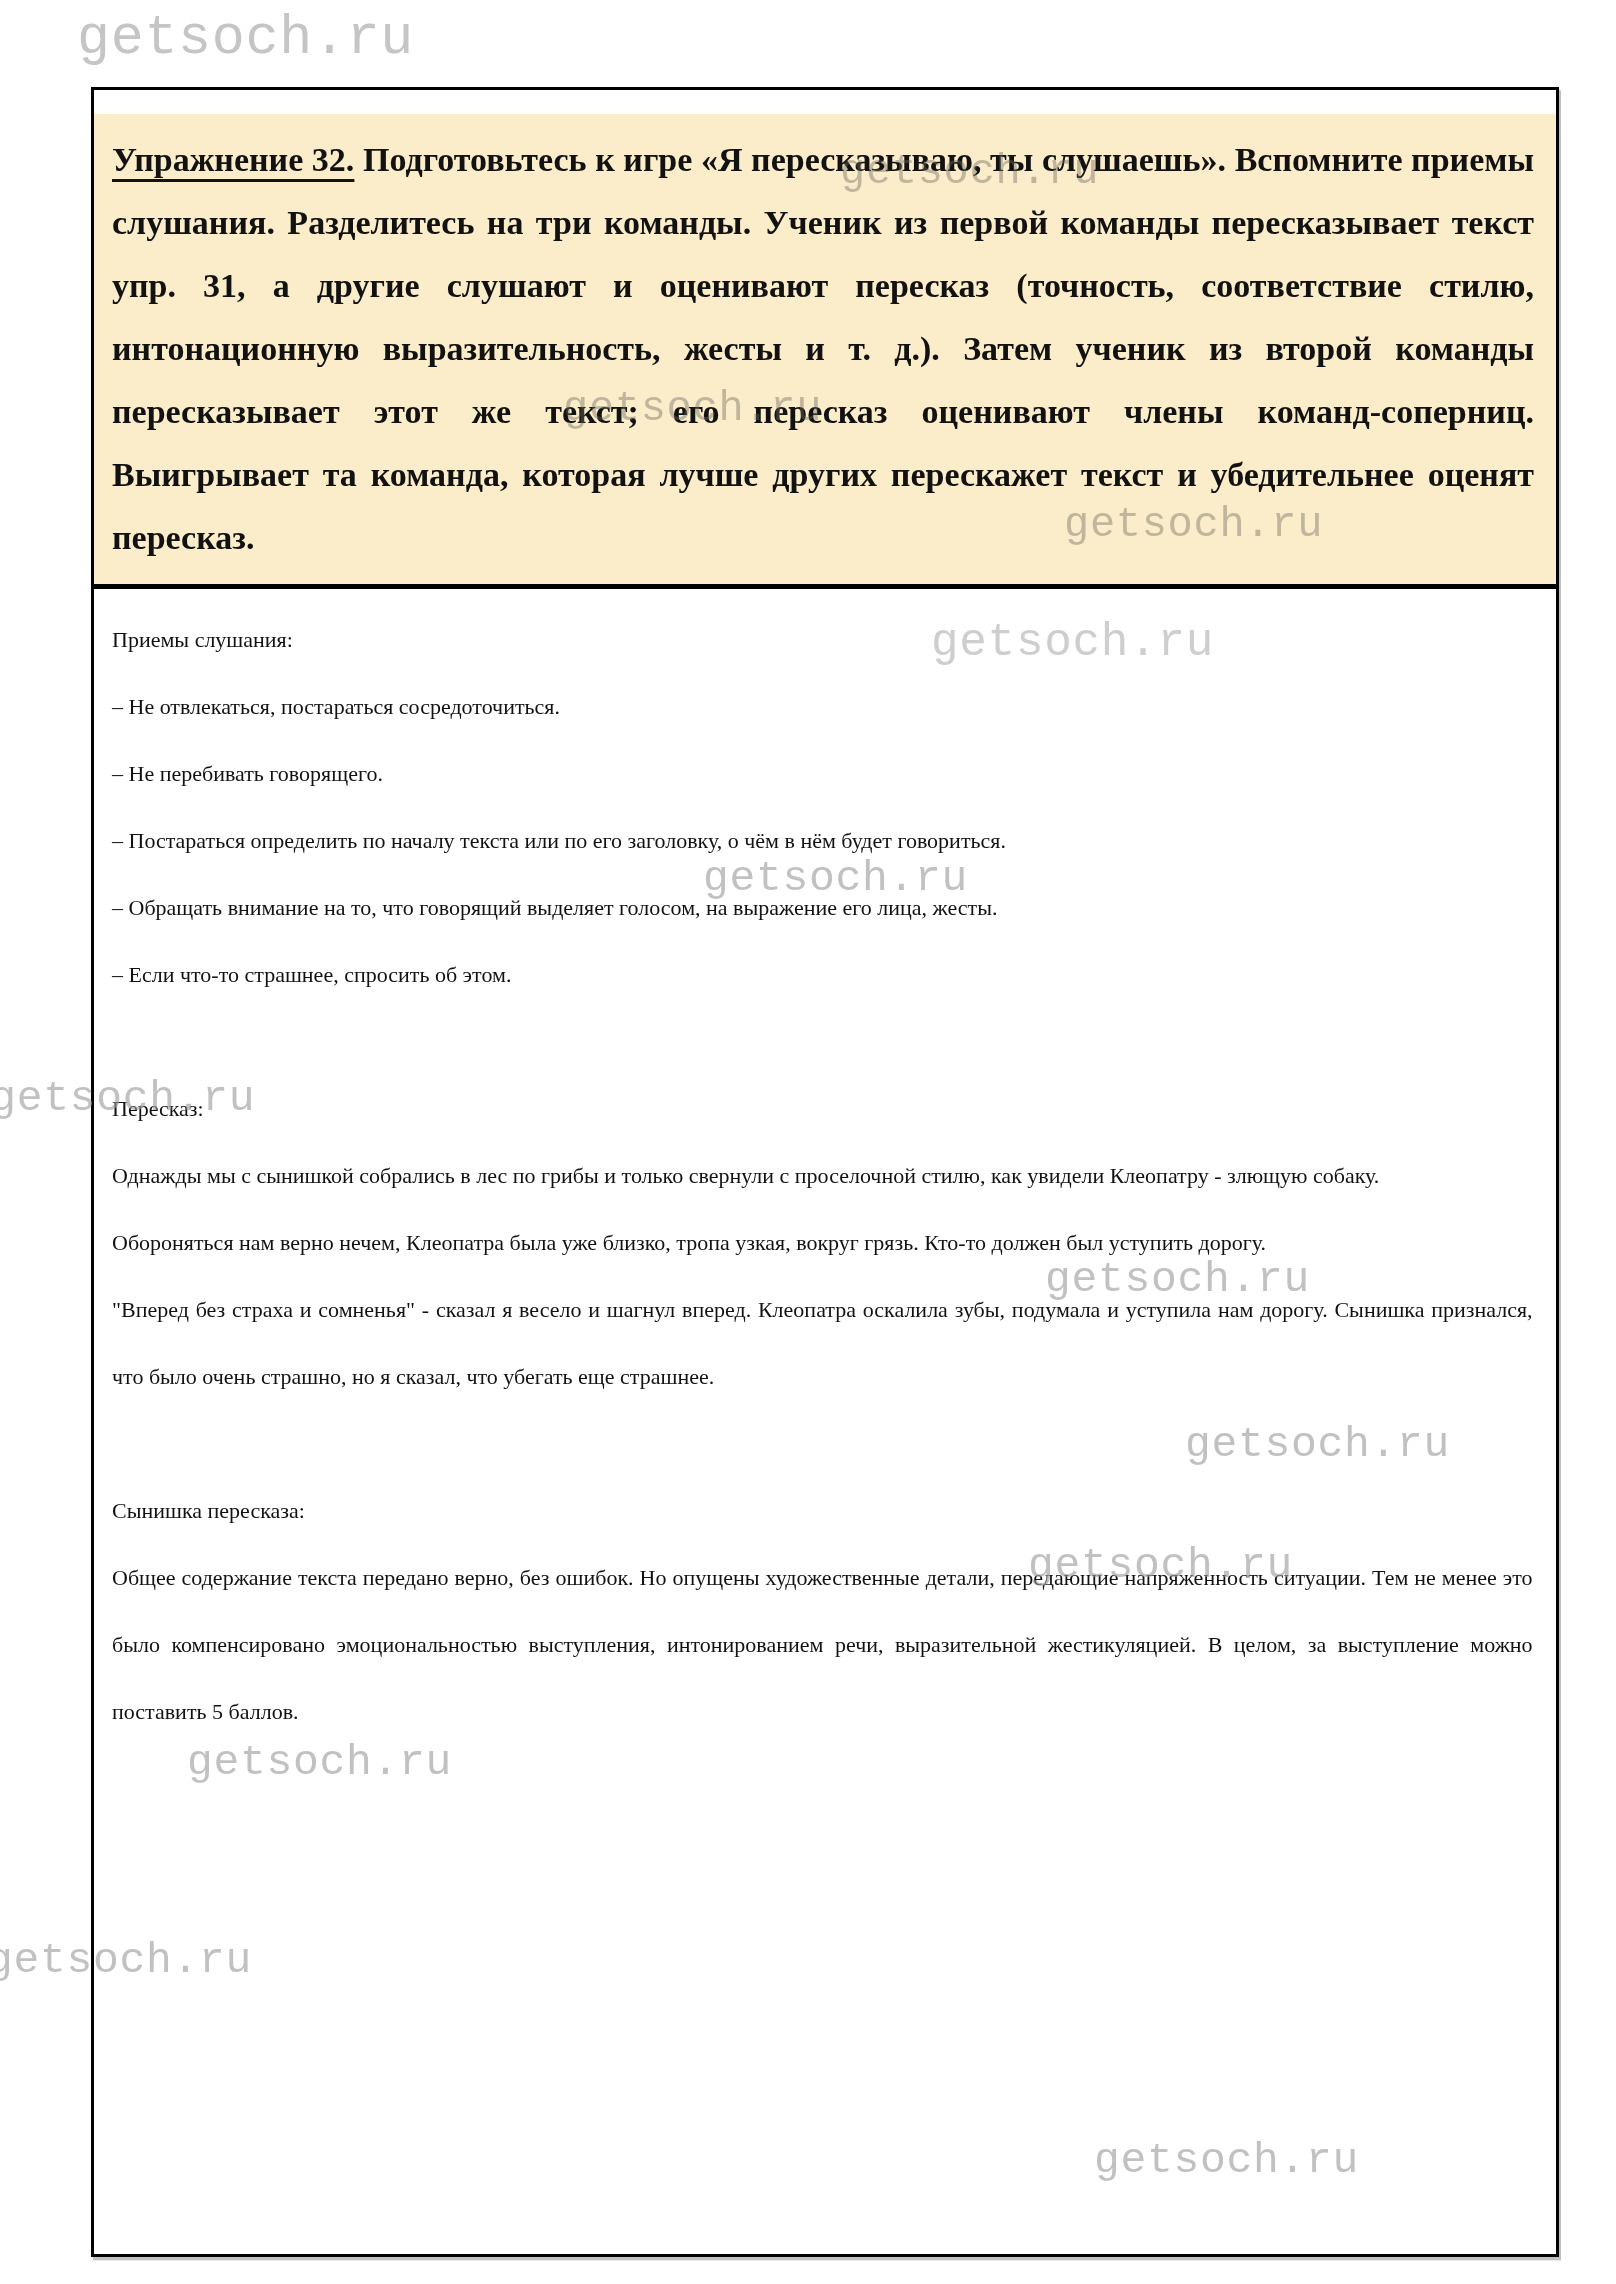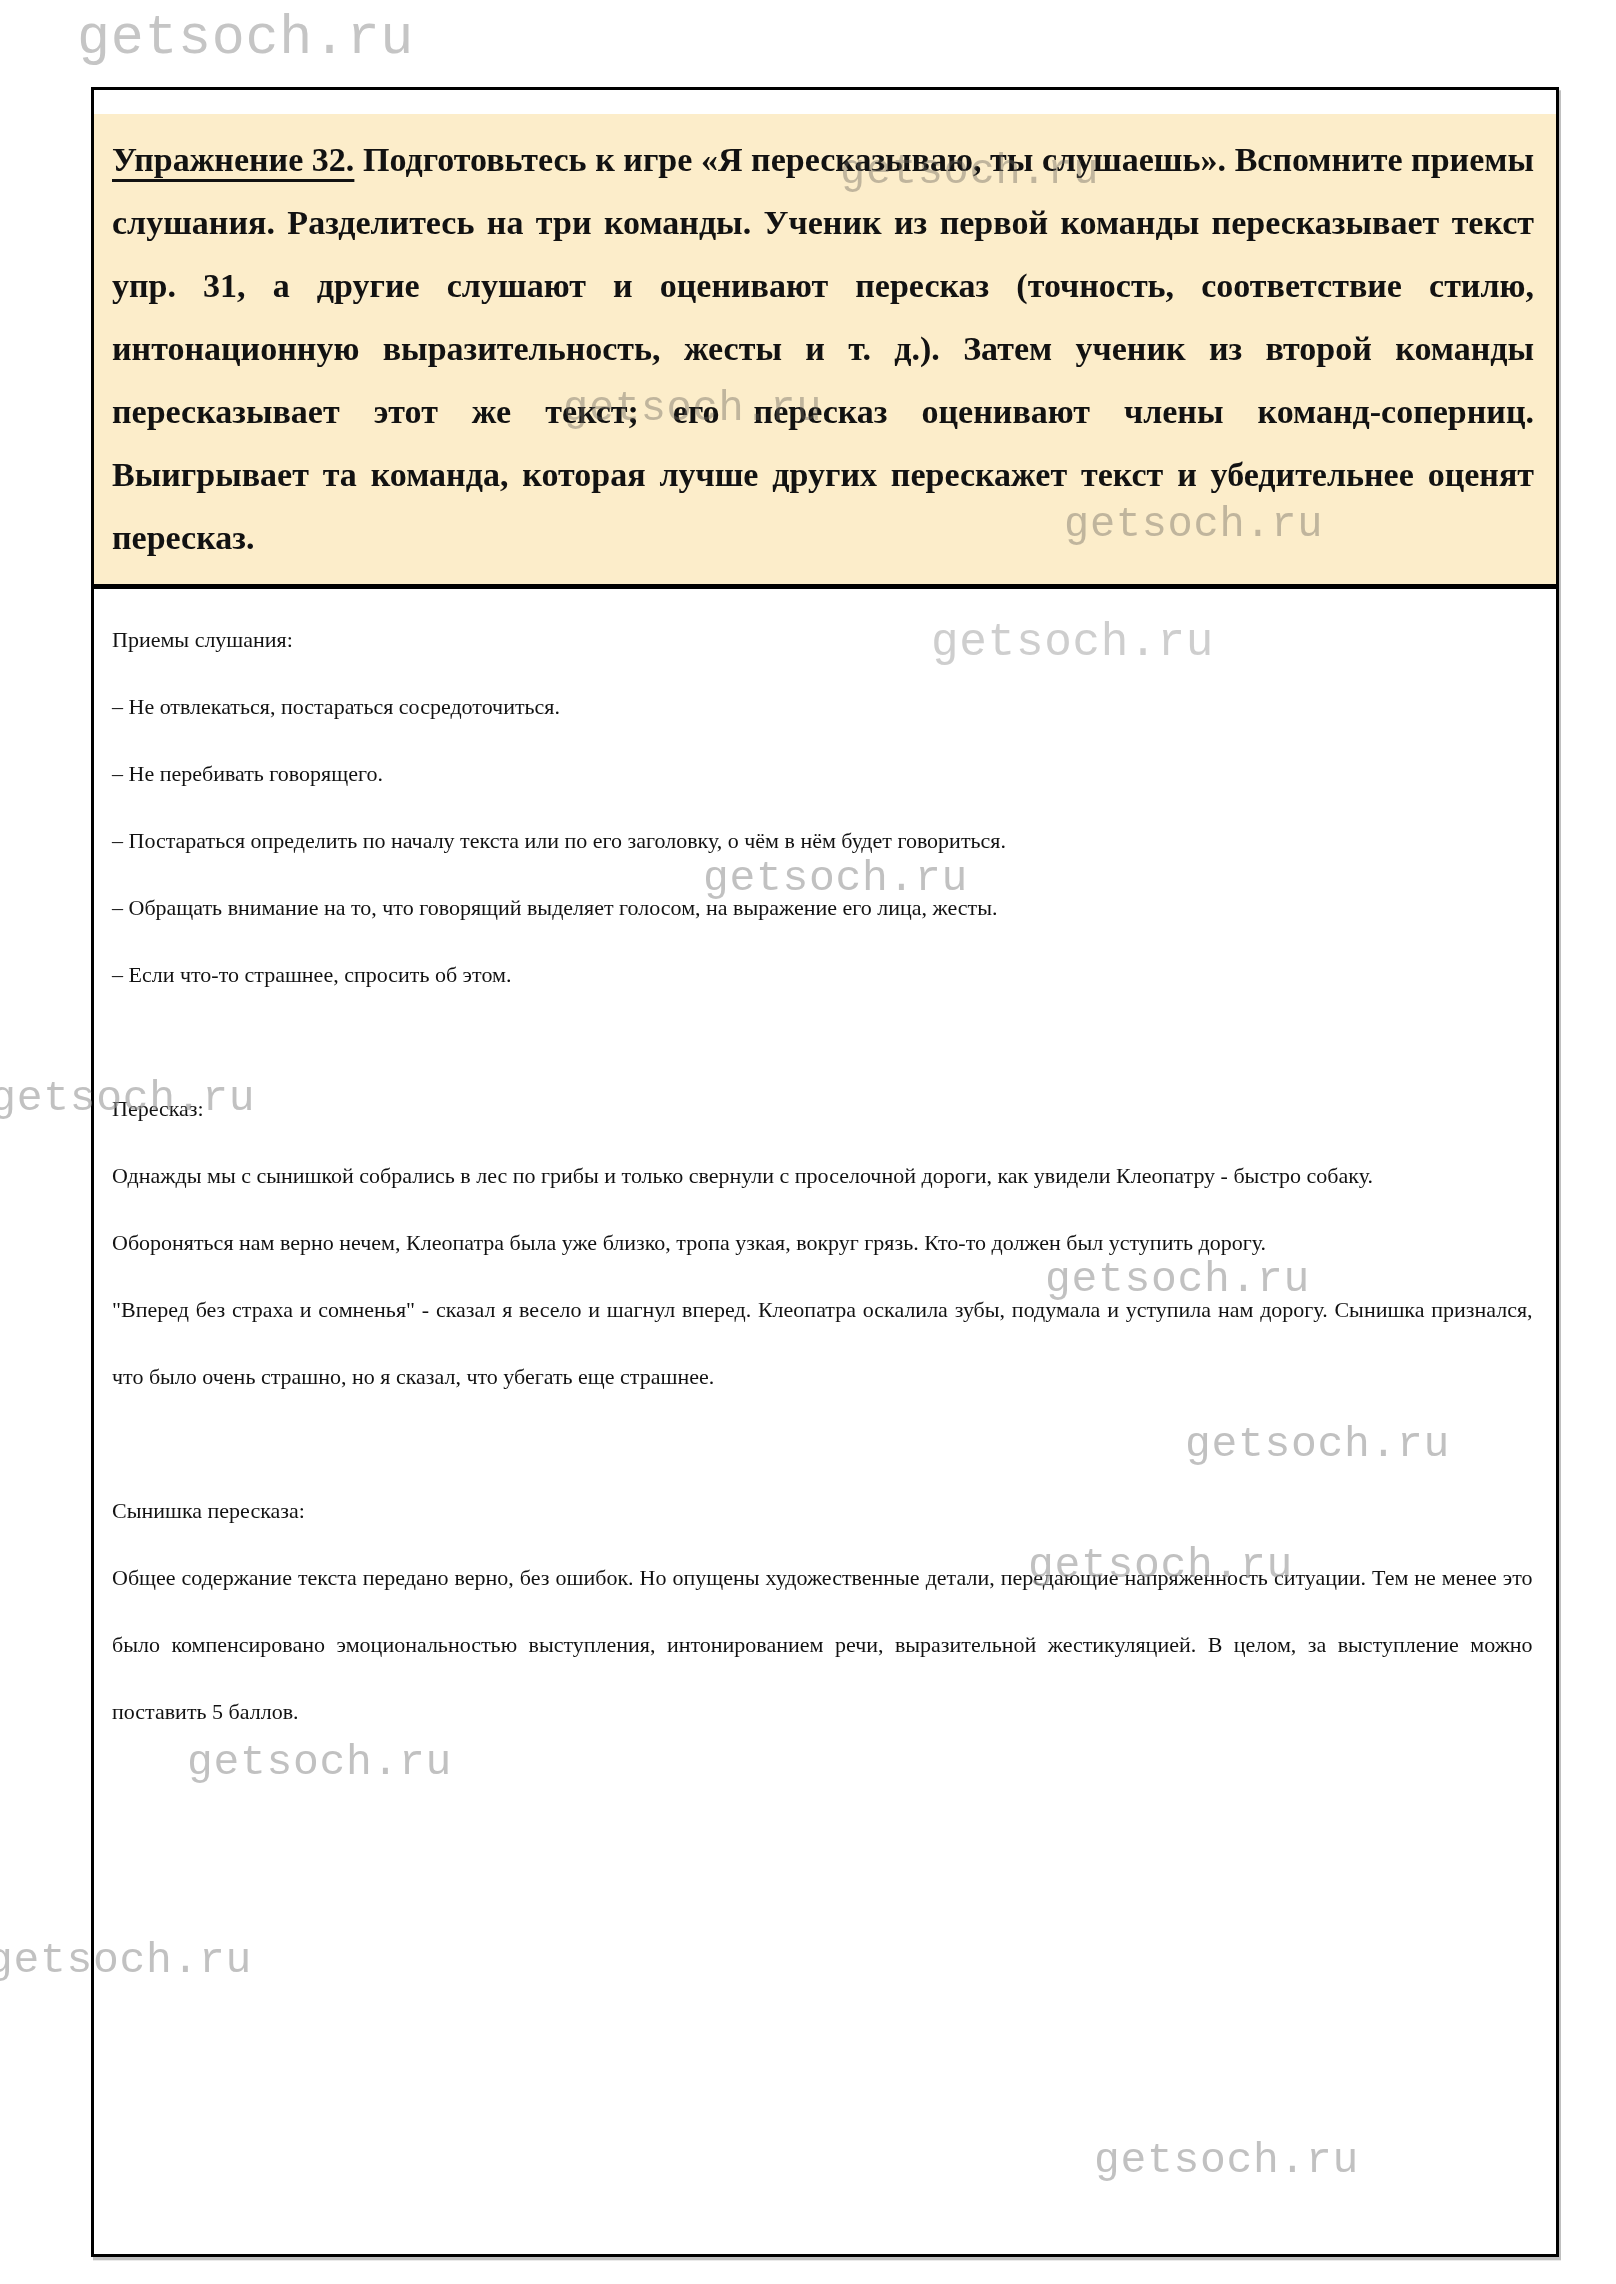--- a/index.html
+++ b/index.html
@@ -93,21 +93,21 @@
   </div>
 
   <div class="answer-cell">
     <p>Приемы слушания:</p>
     <p>– Не отвлекаться, постараться сосредоточиться.</p>
     <p>– Не перебивать говорящего.</p>
     <p>– Постараться определить по началу текста или по его заголовку, о чём в нём будет говориться.</p>
     <p>– Обращать внимание на то, что говорящий выделяет голосом, на выражение его лица, жесты.</p>
     <p>– Если что-то страшнее, спросить об этом.</p>
     <p class="gap">Пересказ:</p>
-    <p>Однажды мы с сынишкой собрались в лес по грибы и только свернули с проселочной дороги, как увидели Клеопатру - быстро собаку.</p>
+    <p>Однажды мы с сынишкой собрались в лес по грибы и только свернули с проселочной стилю, как увидели Клеопатру - злющую собаку.</p>
     <p>Обороняться нам верно нечем, Клеопатра была уже близко, тропа узкая, вокруг грязь. Кто-то должен был уступить дорогу.</p>
     <p>"Вперед без страха и сомненья" - сказал я весело и шагнул вперед. Клеопатра оскалила зубы, подумала и уступила нам дорогу. Сынишка признался, что было очень страшно, но я сказал, что убегать еще страшнее.</p>
     <p class="gap">Сынишка пересказа:</p>
     <p>Общее содержание текста передано верно, без ошибок. Но опущены художественные детали, передающие напряженность ситуации. Тем не менее это было компенсировано эмоциональностью выступления, интонированием речи, выразительной жестикуляцией. В целом, за выступление можно поставить 5 баллов.</p>
   </div>
 
 </div>
 
 
 </body></html>

